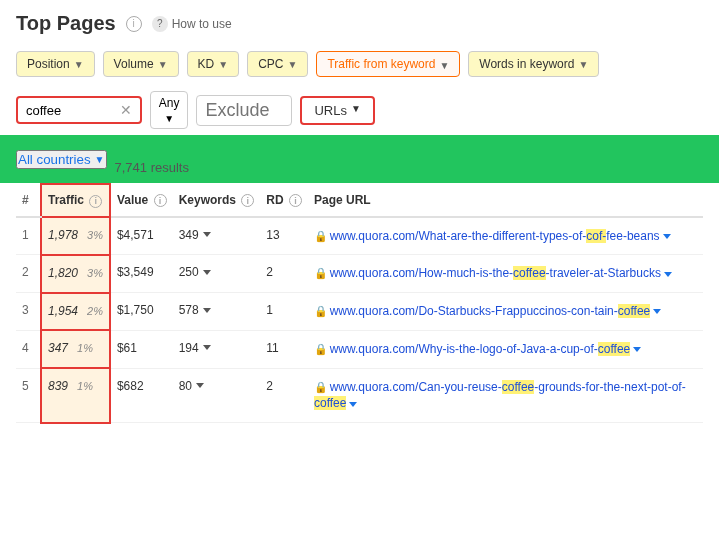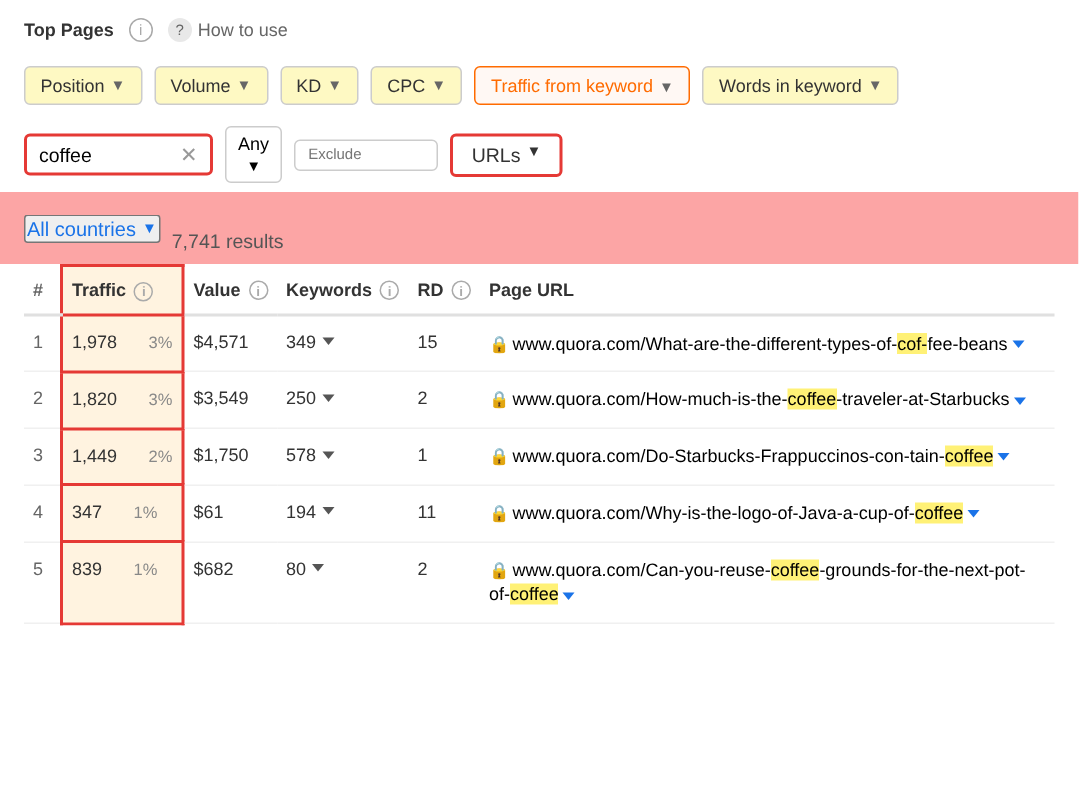--- a/index.html
+++ b/index.html
@@ -1,54 +1,54 @@
 <!DOCTYPE html>
 <html><head>
   <meta charset="utf-8">
   <style>
     * { box-sizing: border-box; margin: 0; padding: 0; }
     body { font-family: Arial, sans-serif; font-size: 13px; background: #fff; color: #333; width: 719px; }
 
     .header { padding: 12px 16px 8px; display: flex; align-items: center; gap: 10px; }
-    .header-title { font-size: 12px; font-weight: bold; }
+    .header-title { font-size: 20px; font-weight: bold; }
     .info-icon { display: inline-flex; align-items: center; justify-content: center; width: 16px; height: 16px; border-radius: 50%; border: 1px solid #aaa; color: #aaa; font-size: 10px; cursor: pointer; }
     .how-to-use { color: #666; font-size: 12px; display: flex; align-items: center; gap: 4px; cursor: pointer; }
     .question-icon { display: inline-flex; align-items: center; justify-content: center; width: 16px; height: 16px; border-radius: 50%; background: #e8e8e8; color: #666; font-size: 10px; }
 
     .filters-row { padding: 8px 16px; display: flex; align-items: center; gap: 8px; flex-wrap: wrap; }
     .filter-btn { display: flex; align-items: center; gap: 4px; padding: 5px 10px; border: 1px solid #ccc; border-radius: 4px; background: #fef9c3; cursor: pointer; font-size: 12px; color: #333; }
     .filter-btn .arrow { font-size: 10px; color: #666; }
     .filter-btn.active-filter { border-color: #ff6b00; background: #fff8f4; color: #ff6b00; align-items: flex-end; }
 
     .search-row { padding: 6px 16px; display: flex; align-items: center; gap: 8px; }
     .search-box { display: flex; align-items: center; border: 2px solid #e53935; border-radius: 4px; padding: 4px 8px; gap: 4px; }
     .search-box input { border: none; outline: none; font-size: 13px; width: 90px; }
     .clear-btn { color: #999; cursor: pointer; font-size: 14px; }
     .any-btn { display: flex; align-items: center; gap: 3px; padding: 4px 8px; border: 1px solid #ccc; border-radius: 4px; background: #fff; cursor: pointer; font-size: 12px; flex-direction: column; }
-    .exclude-input { padding: 4px 8px; border: 1px solid #ccc; border-radius: 4px; font-size: 10px; color: #aaa; width: 96px; }
+    .exclude-input { padding: 4px 8px; border: 1px solid #ccc; border-radius: 4px; font-size: 18px; color: #aaa; width: 96px; }
     .urls-btn { display: flex; align-items: flex-start; gap: 4px; padding: 5px 12px; border: 2px solid #e53935; border-radius: 4px; background: #fff; cursor: pointer; font-size: 13px; color: #333; font-weight: 500; }
 
-    .results-bar { padding: 8px 16px; background: #fca5a5; display: flex; align-items: center; gap: 8px; font-size: 13px; }
+    .results-bar { padding: 8px 16px; background: #22c55e; display: flex; align-items: center; gap: 8px; font-size: 13px; }
     .country-btn { display: flex; align-items: center; gap: 4px; color: #1a73e8; cursor: pointer; font-weight: 500; }
     .results-count { color: #555; margin-top: 17px; }
     .traffic-total { color: #555; }
 
     .table-container { padding: 0 16px; }
     table { width: 100%; border-collapse: collapse; font-size: 12px; }
     th { padding: 8px 6px; text-align: left; border-bottom: 2px solid #e0e0e0; color: #333; font-weight: 600; white-space: nowrap; }
     td { padding: 10px 6px; border-bottom: 1px solid #f0f0f0; vertical-align: top; }
     .col-num { width: 25px; color: #666; }
     .col-traffic { background: #fff3e0; }
     th.col-traffic { background: #fff3e0; }
-    .traffic-cell { display: flex; align-items: flex-end; gap: 21px; }
+    .traffic-cell { display: flex; align-items: flex-start; gap: 9px; font-style: italic; }
     .traffic-val { font-weight: 500; }
     .traffic-pct { color: #888; font-size: 11px; margin-top: 1px; }
     .keywords-cell { display: flex; align-items: center; gap: 4px; }
     .dropdown-arrow { display: inline-block; width: 0; height: 0; border-left: 4px solid transparent; border-right: 4px solid transparent; border-top: 5px solid #555; cursor: pointer; }
-    .url-link { color: #000000; text-decoration: none; line-height: 1.4; }
+    .url-link { color: #1d4ed8; text-decoration: none; line-height: 1.4; }
     .url-highlight { background: #fff176; }
     .lock-icon { color: #4caf50; font-size: 11px; margin-right: 2px; }
     .url-arrow { display: inline-block; width: 0; height: 0; border-left: 4px solid transparent; border-right: 4px solid transparent; border-top: 5px solid #1a73e8; cursor: pointer; margin-left: 3px; vertical-align: middle; }
     .info-i { display: inline-flex; align-items: center; justify-content: center; width: 13px; height: 13px; border-radius: 50%; border: 1px solid #aaa; color: #aaa; font-size: 9px; cursor: pointer; margin-left: 2px; }
     .red-outline { border: 2px solid #e53935; }
   </style>
 </head>
 <body>
 
 <div>
@@ -134,21 +134,21 @@
           <td class="col-traffic red-outline">
             <div class="traffic-cell">
               <span class="traffic-val">1,978</span>
               <span class="traffic-pct">3%</span>
             </div>
           </td>
           <td>$4,571</td>
           <td>
             <span class="keywords-cell">349 <span class="dropdown-arrow"></span></span>
           </td>
-          <td>15</td>
+          <td>13</td>
           <td>
             <span class="lock-icon">🔒</span><a class="url-link" href="#">www.quora.com/What-are-the-different-types-of-<span class="url-highlight">cof-</span>fee-beans</a><span class="url-arrow"></span>
           </td>
         </tr>
 
         <tr>
           <td class="col-num">2</td>
           <td class="col-traffic red-outline">
             <div class="traffic-cell">
               <span class="traffic-val">1,820</span>
@@ -162,21 +162,21 @@
           <td>2</td>
           <td>
             <span class="lock-icon">🔒</span><a class="url-link" href="#">www.quora.com/How-much-is-the-<span class="url-highlight">coffee</span>-traveler-at-Starbucks</a><span class="url-arrow"></span>
           </td>
         </tr>
 
         <tr>
           <td class="col-num">3</td>
           <td class="col-traffic red-outline">
             <div class="traffic-cell">
-              <span class="traffic-val">1,449</span>
+              <span class="traffic-val">1,954</span>
               <span class="traffic-pct">2%</span>
             </div>
           </td>
           <td>$1,750</td>
           <td>
             <span class="keywords-cell">578 <span class="dropdown-arrow"></span></span>
           </td>
           <td>1</td>
           <td>
             <span class="lock-icon">🔒</span><a class="url-link" href="#">www.quora.com/Do-Starbucks-Frappuccinos-con-tain-<span class="url-highlight">coffee</span></a><span class="url-arrow"></span>

